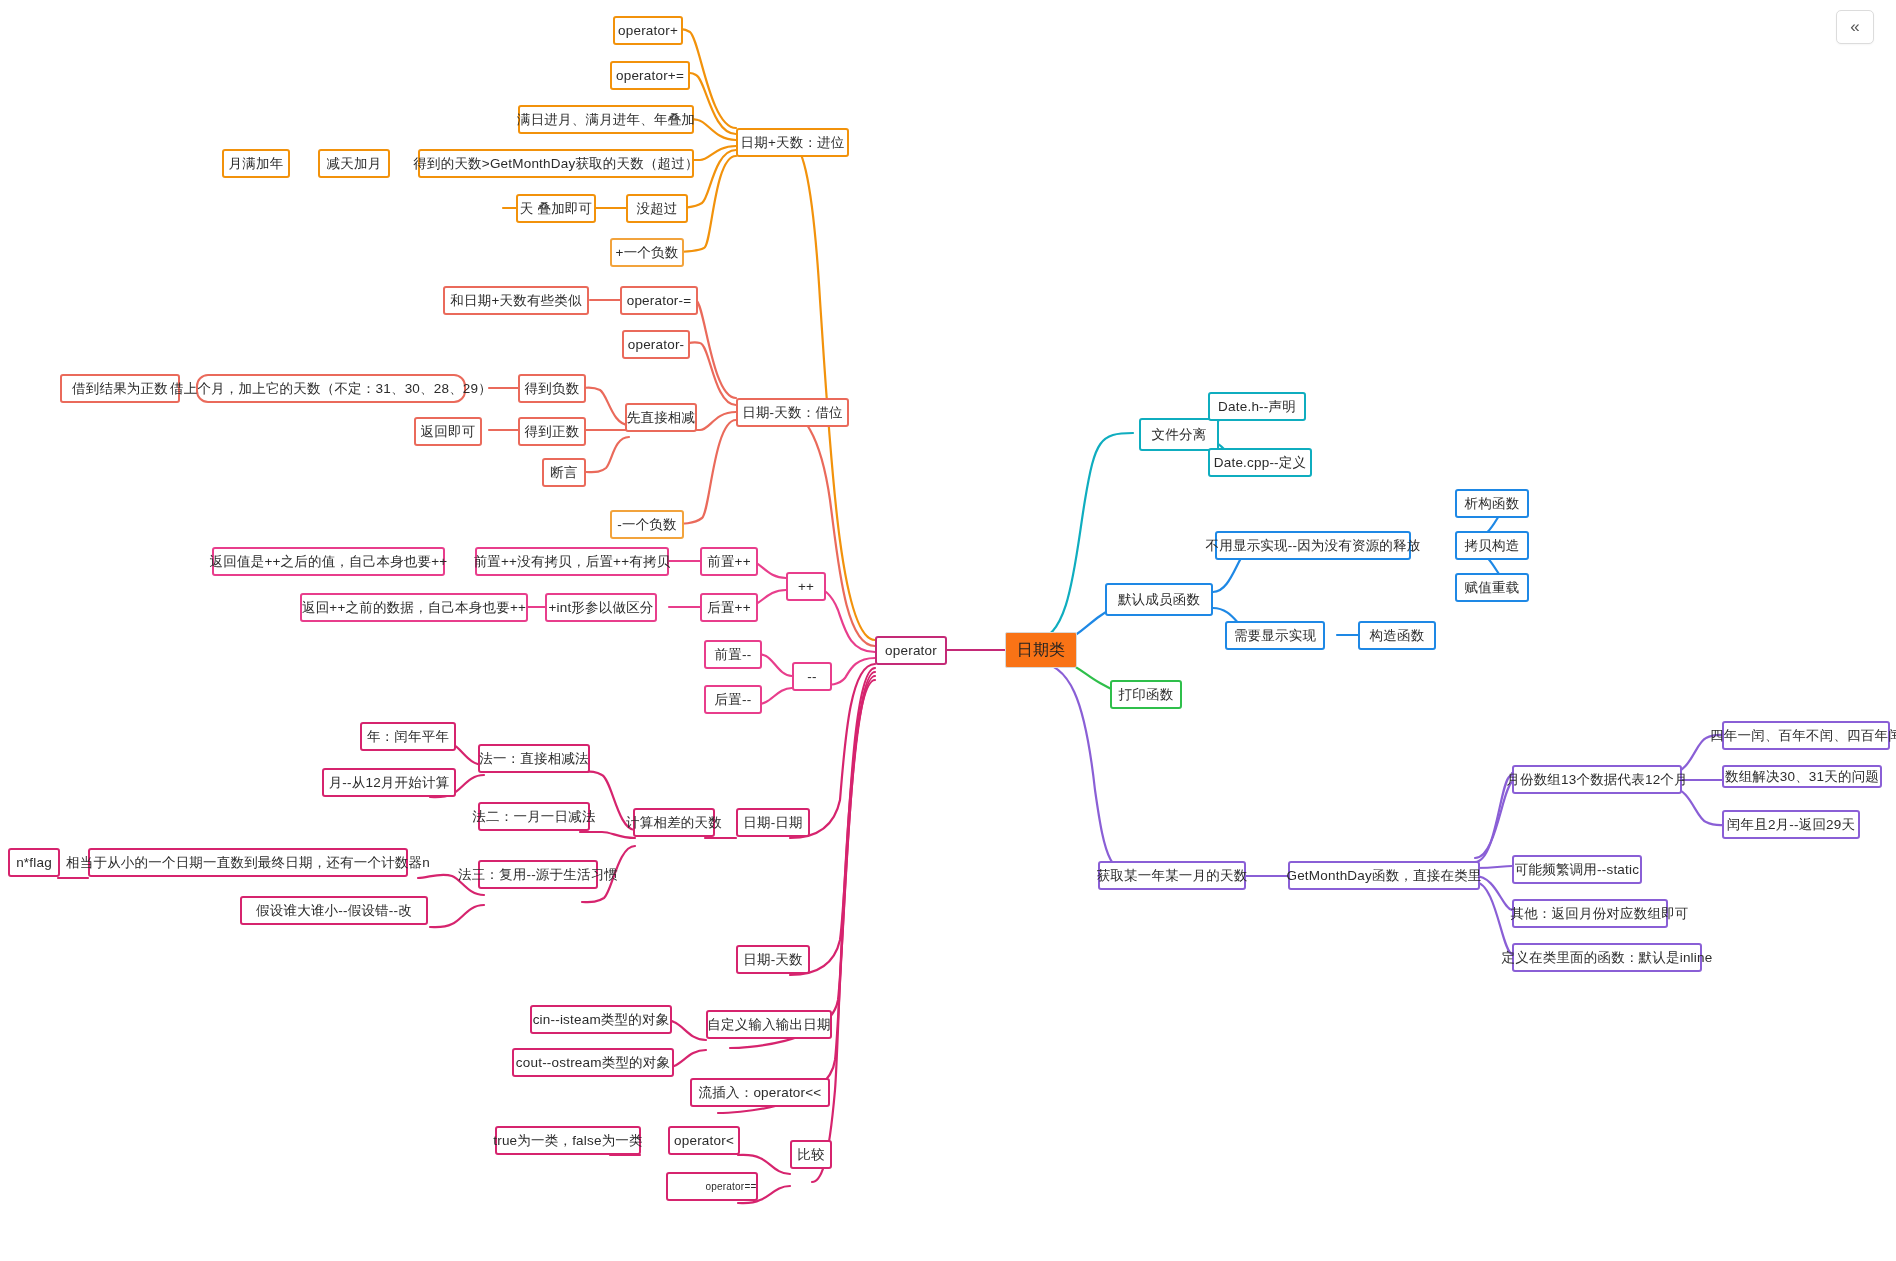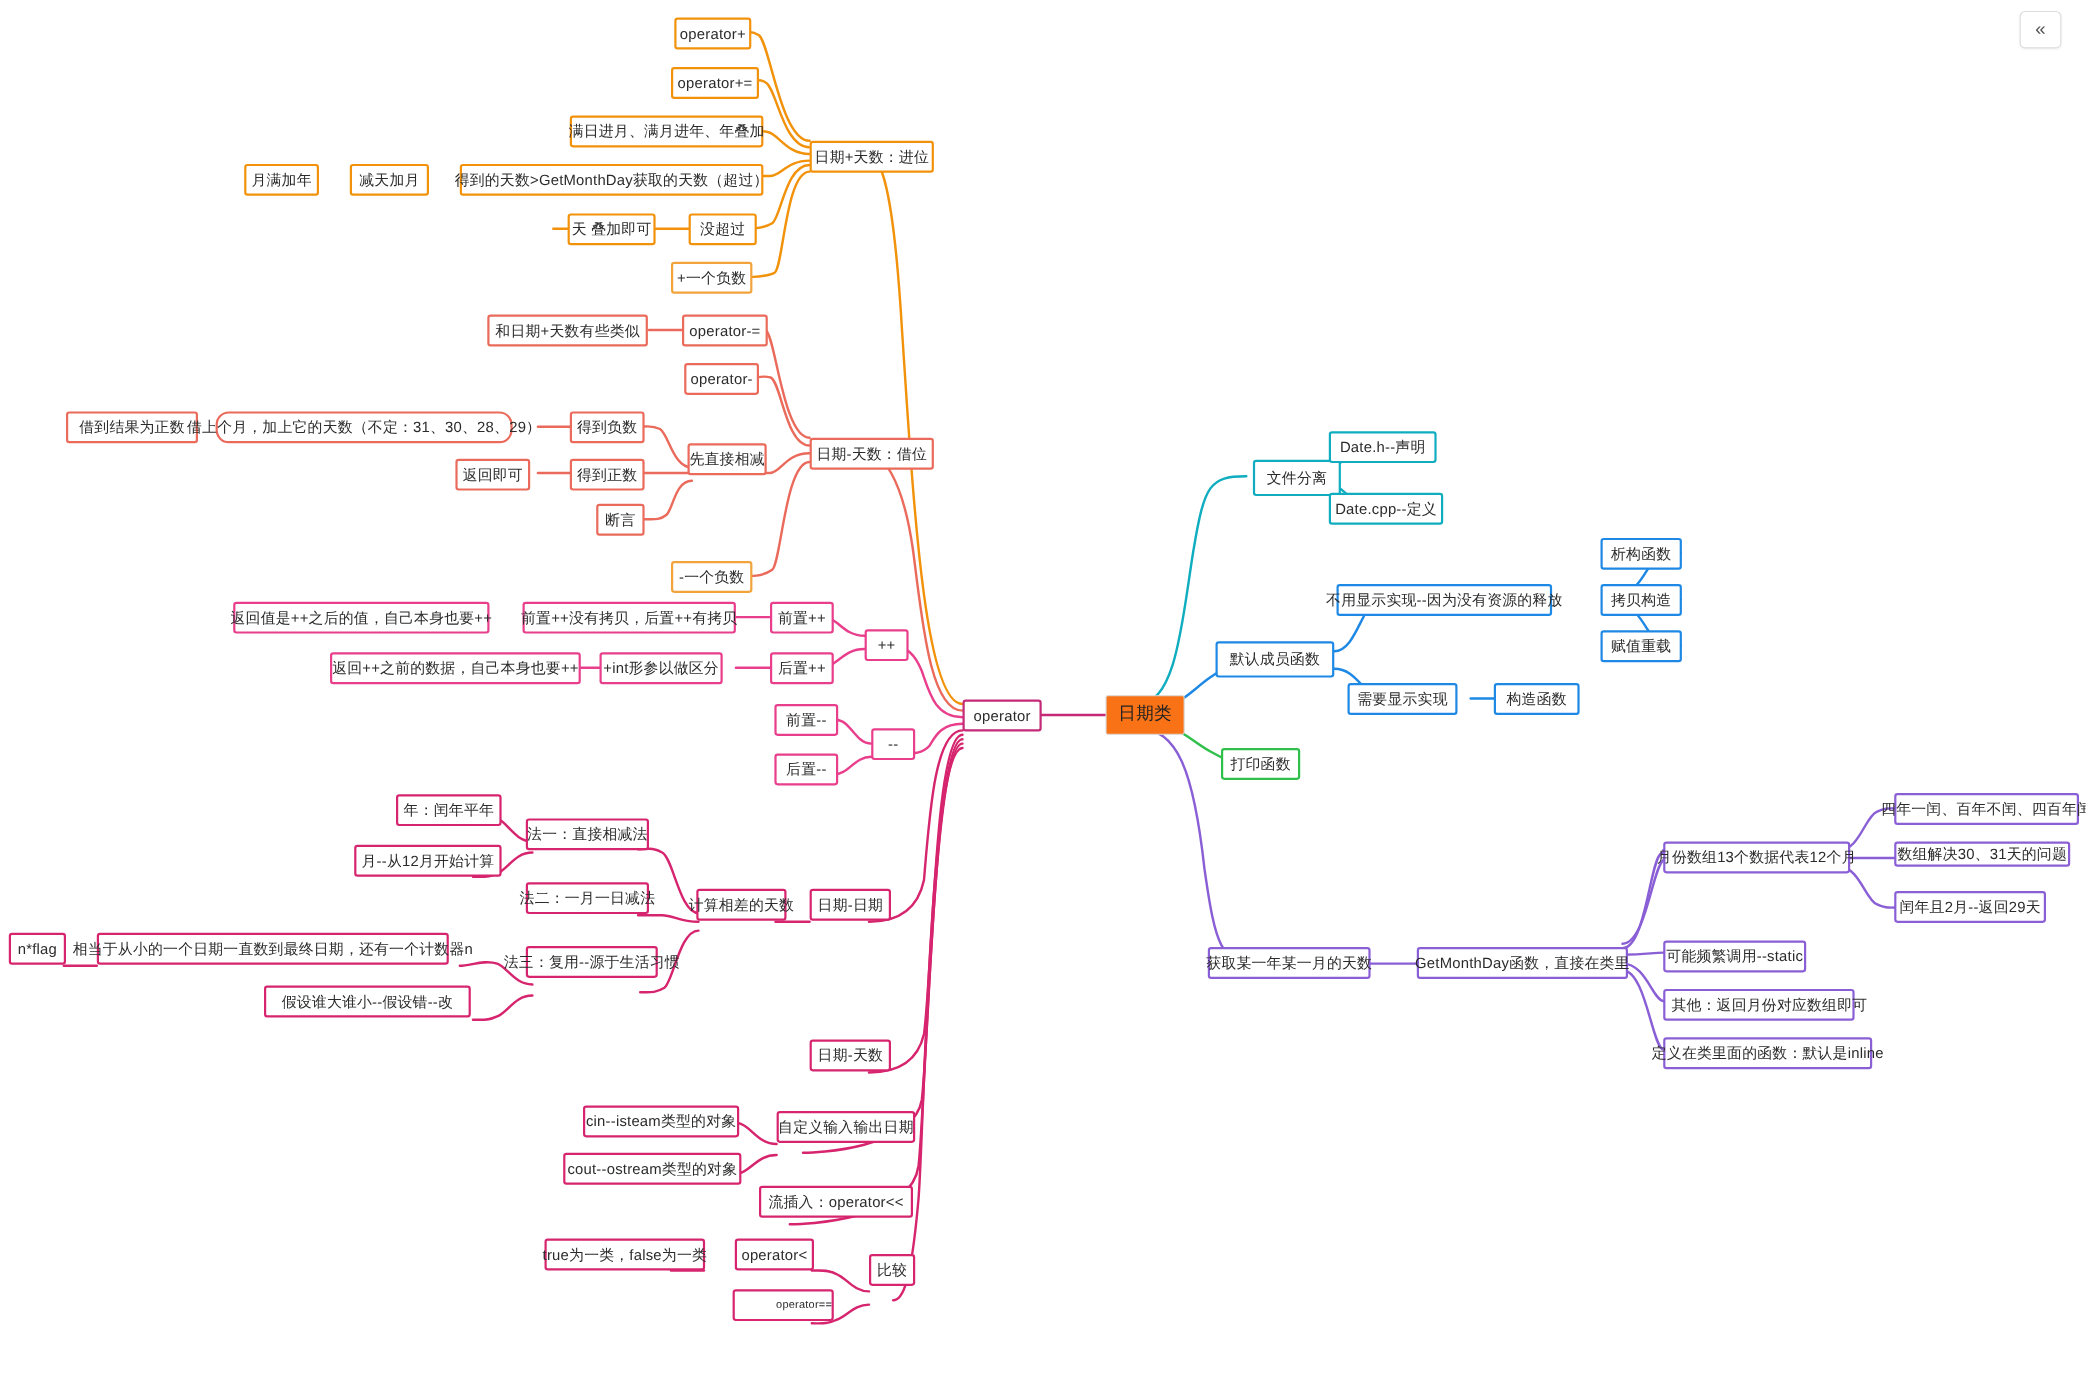--- a/index.html
+++ b/index.html
@@ -292,21 +292,21 @@
   <div class="node" style="left:1512px;top:765px;width:170px;height:29px;font-size:13.5px;border-color:#8A5FD6;">月份数组13个数据代表12个月</div>
 
   <div class="node" style="left:1722px;top:721px;width:168px;height:29px;font-size:13.5px;border-color:#8A5FD6;">四年一闰、百年不闰、四百年闰</div>
 
   <div class="node" style="left:1722px;top:765px;width:160px;height:23px;font-size:13.5px;border-color:#8A5FD6;">数组解决30、31天的问题</div>
 
   <div class="node" style="left:1722px;top:810px;width:138px;height:29px;font-size:13.5px;border-color:#8A5FD6;">闰年且2月--返回29天</div>
 
   <div class="node" style="left:1512px;top:855px;width:130px;height:29px;font-size:13.5px;border-color:#8A5FD6;">可能频繁调用--static</div>
 
-  <div class="node" style="left:1512px;top:899px;width:174px;height:29px;font-size:13.5px;border-color:#8A5FD6;padding-left:28px;">其他：返回月份对应数组即可</div>
+  <div class="node" style="left:1512px;top:899px;width:156px;height:29px;font-size:13.5px;border-color:#8A5FD6;padding-left:28px;">其他：返回月份对应数组即可</div>
 
   <div class="node" style="left:1512px;top:943px;width:190px;height:29px;font-size:13.5px;border-color:#8A5FD6;">定义在类里面的函数：默认是inline</div>
 
   <div id="collapse-btn">
     <span>«</span>
   </div>
 
 </div>
 
 </body></html>

